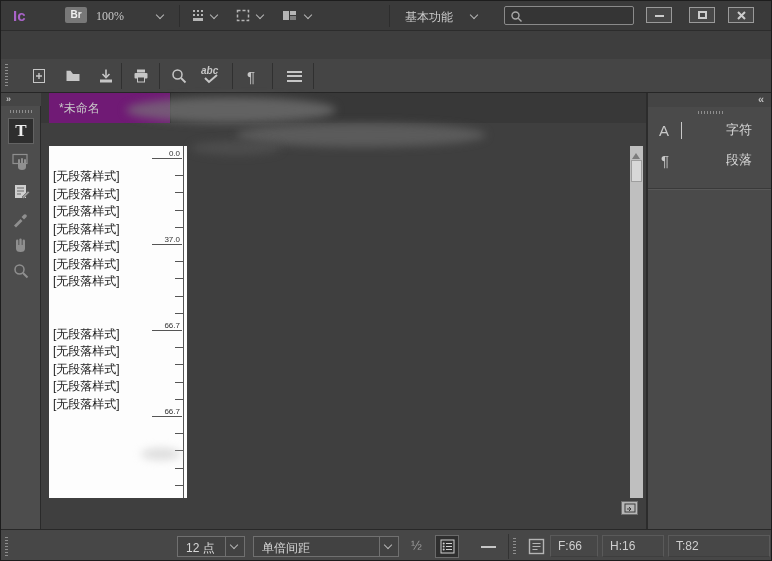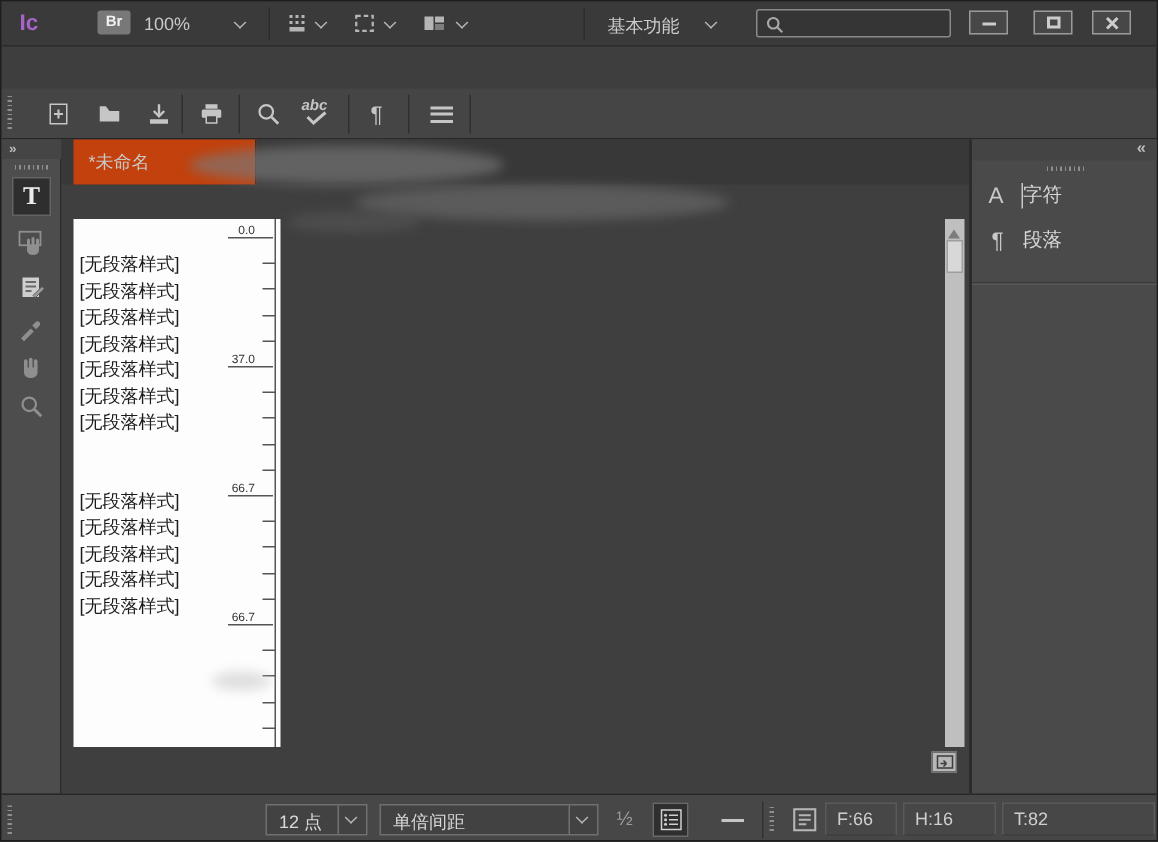--- a/index.html
+++ b/index.html
@@ -4,21 +4,21 @@
 <style>
   * { box-sizing: border-box; margin: 0; padding: 0; }
   html,body { background:#262626; }
   body { font-family:"Liberation Sans", sans-serif; }
   .window { position:relative; width:772px; height:561px; background:#3e3e3e; border:1px solid #1d1d1d; overflow:hidden; }
 
   
   .titlebar { position:absolute; left:0; top:0; width:772px; height:30px; background:#3a3a3a; border-bottom:1px solid #2c2c2c; }
   .logo { position:absolute; left:12px; top:6px; font-size:15px; font-weight:bold; color:#a963c8; }
   .br-btn { position:absolute; left:64px; top:6px; width:22px; height:16px; background:#787878; color:#f0f0f0; font-size:10px; font-weight:bold; text-align:center; line-height:16px; border-radius:2px; }
-  .zoomlvl { position:absolute; left:95px; top:8px; font-size:12px; color:#c9c9c9; }
+  .zoomlvl { position:absolute; left:95px; top:8px; font-size:12px; color:#c9c9c9;font-family:Liberation Serif, serif; }
   .chev { display:inline-block; width:6px; height:6px; border-right:1.5px solid #b5b5b5; border-bottom:1.5px solid #b5b5b5; transform:rotate(45deg); }
   .tb-chev { position:absolute; top:11px; }
   .tb-sep { position:absolute; top:4px; width:1px; height:22px; background:#2d2d2d; }
   .tb-ico { position:absolute; top:7px; }
   .workspace { position:absolute; left:404px; top:8px; font-size:12px; color:#cccccc; }
   .searchbox { position:absolute; left:503px; top:5px; width:130px; height:19px; background:#353535; border:1px solid #8a8a8a; border-radius:2px; }
   .searchbox svg { position:absolute; left:5px; top:3px; }
   .searchbox input { position:absolute; left:22px; top:1px; width:104px; height:15px; background:transparent; border:none; outline:none; color:#ddd; font-size:11px; }
   .winbtn { position:absolute; top:6px; width:26px; height:16px; border:1px solid #9a9a9a; background:#474747; }
   .winbtn .bar { position:absolute; left:8px; top:7px; width:9px; height:2px; background:#cccccc; }
@@ -48,52 +48,52 @@
 
   .toolstrip { position:absolute; left:0; top:0; width:40px; height:436px; background:#4d4d4d; border-right:1px solid #2a2a2a; }
   .toolstrip .hdr { position:absolute; left:0; top:0; width:40px; height:13px; background:#454545; color:#bdbdbd; font-size:9px; font-weight:bold; padding-left:5px; line-height:12px; letter-spacing:-1px; }
   .toolstrip .grip { position:absolute; left:9px; top:17px; width:22px; }
   .tool { position:absolute; left:7px; width:26px; height:26px; display:flex; align-items:center; justify-content:center; }
   .tool.sel { background:#2e2e2e; border:1px solid #636363; }
   .tool .t-glyph { font-family:"Liberation Serif", serif; font-weight:bold; font-size:17px; color:#ececec; }
 
   .docarea { position:absolute; left:40px; top:0; width:605px; height:436px; background:#3f3f3f; }
   .doc-tabbar { position:absolute; left:0; top:0; width:605px; height:30px; background:#383838; }
-  .doc-tab { position:absolute; left:8px; top:0; width:122px; height:30px; background:#c2410c; border-right:1px solid #2c2c2c; color:#c9c9c9; font-size:12px; line-height:30px; padding-left:10px; }
+  .doc-tab { position:absolute; left:8px; top:0; width:122px; height:30px; background:#701a75; border-right:1px solid #2c2c2c; color:#c9c9c9; font-size:12px; line-height:30px; padding-left:10px; }
   .view-tabs { position:absolute; left:0; top:30px; width:605px; height:23px; background:#454545; }
   .vtab { position:absolute; top:0; height:23px; font-size:12px; line-height:22px; }
   .vtab.active { color:#e8e8e8; }
   .vtab.dim { color:#bdbdbd; }
 
   .styles-panel { position:absolute; left:8px; top:53px; width:138px; height:352px; background:#fdfdfd; overflow:hidden; }
   .style-row { position:absolute; left:4px; font-size:12px; color:#1c1c1c; white-space:nowrap; }
   .ruler-line { position:absolute; right:3px; top:0; width:1px; height:352px; background:#555; }
   .ruler-tick { position:absolute; right:3px; width:9px; border-top:1px solid #555; }
-  .ruler-label { position:absolute; right:5px; width:30px; border-bottom:1px solid #555; font-size:8px; color:#333; text-align:right; padding-right:12px; }
+  .ruler-label { position:absolute; right:5px; width:30px; border-bottom:1px solid #555; font-size:8px; color:#333; text-align:right; padding-right:2px; }
 
   .story-panel { position:absolute; left:147px; top:53px; width:441px; height:352px; background:#ffffff; }
   .story-header { position:absolute; left:2px; top:3px; width:436px; height:15px; background:#8c8c8c; display:flex; align-items:center; }
   .tri-box { width:11px; height:11px; background:#f5f5f5; margin-left:3px; display:flex; align-items:flex-start; justify-content:center; }
   .tri { width:0; height:0; border:3.5px solid transparent; border-top:5px solid #111; margin-top:3px; }
   .story-title { font-size:11px; font-weight:bold; color:#ffffff; margin-left:7px; letter-spacing:1px; }
 
   .scrollbar { position:absolute; left:589px; top:53px; width:13px; height:352px; background:#bfbfbf; }
   .sb-up { position:absolute; left:2px; top:3px; width:0; height:0; border:4px solid transparent; border-bottom:6px solid #7c7c7c; }
   .sb-thumb { position:absolute; left:1px; top:14px; width:11px; height:22px; background:#d8d8d8; border:1px solid #9e9e9e; }
   .overset-btn { position:absolute; left:580px; top:408px; width:17px; height:14px; background:#b7b7b7; border:1px solid #6e6e6e; display:flex; align-items:center; justify-content:center; }
 
   .smudge { position:absolute; border-radius:50%; filter:blur(4px); pointer-events:none; }
 
   .rightpanel { position:absolute; left:645px; top:0; width:127px; height:436px; background:#4a4a4a; border-left:2px solid #2c2c2c; }
   .rightpanel .hdr { position:absolute; left:0; top:0; width:125px; height:14px; background:#444444; }
   .collapse-l { position:absolute; right:9px; top:0px; color:#bdbdbd; font-size:11px; font-weight:bold; }
   .rightpanel .grip { position:absolute; left:50px; top:18px; width:26px; }
   .rp-row { position:absolute; left:0; width:125px; height:26px; display:flex; align-items:center; }
   .rp-ico { width:34px; text-align:center; color:#c8c8c8; font-size:15px; }
-  .rp-lab { color:#d6d6d6; font-size:13px; }
+  .rp-lab { color:#d6d6d6; font-size:13px;margin-left:44px; }
   .rp-div { position:absolute; left:0; top:95px; width:125px; border-top:1px solid #3a3a3a; border-bottom:1px solid #585858; }
   .a-cursor { border-right:1.5px solid #c8c8c8; padding-right:1px; }
 
   
   .statusbar { position:absolute; left:0; top:528px; width:772px; height:33px; background:#474747; border-top:1px solid #282828; }
   .statusbar .grip { position:absolute; left:4px; top:7px; height:19px; }
   .dd { position:absolute; top:6px; height:21px; background:#424242; border:1px solid #707070; color:#d8d8d8; font-size:12px; }
   .dd .lab { position:absolute; left:8px; top:3px; white-space:nowrap; }
   .dd .dd-chev { position:absolute; right:0; top:0; width:19px; height:19px; border-left:1px solid #707070; }
   .dd .dd-chev .chev { position:absolute; left:5px; top:5px; }

